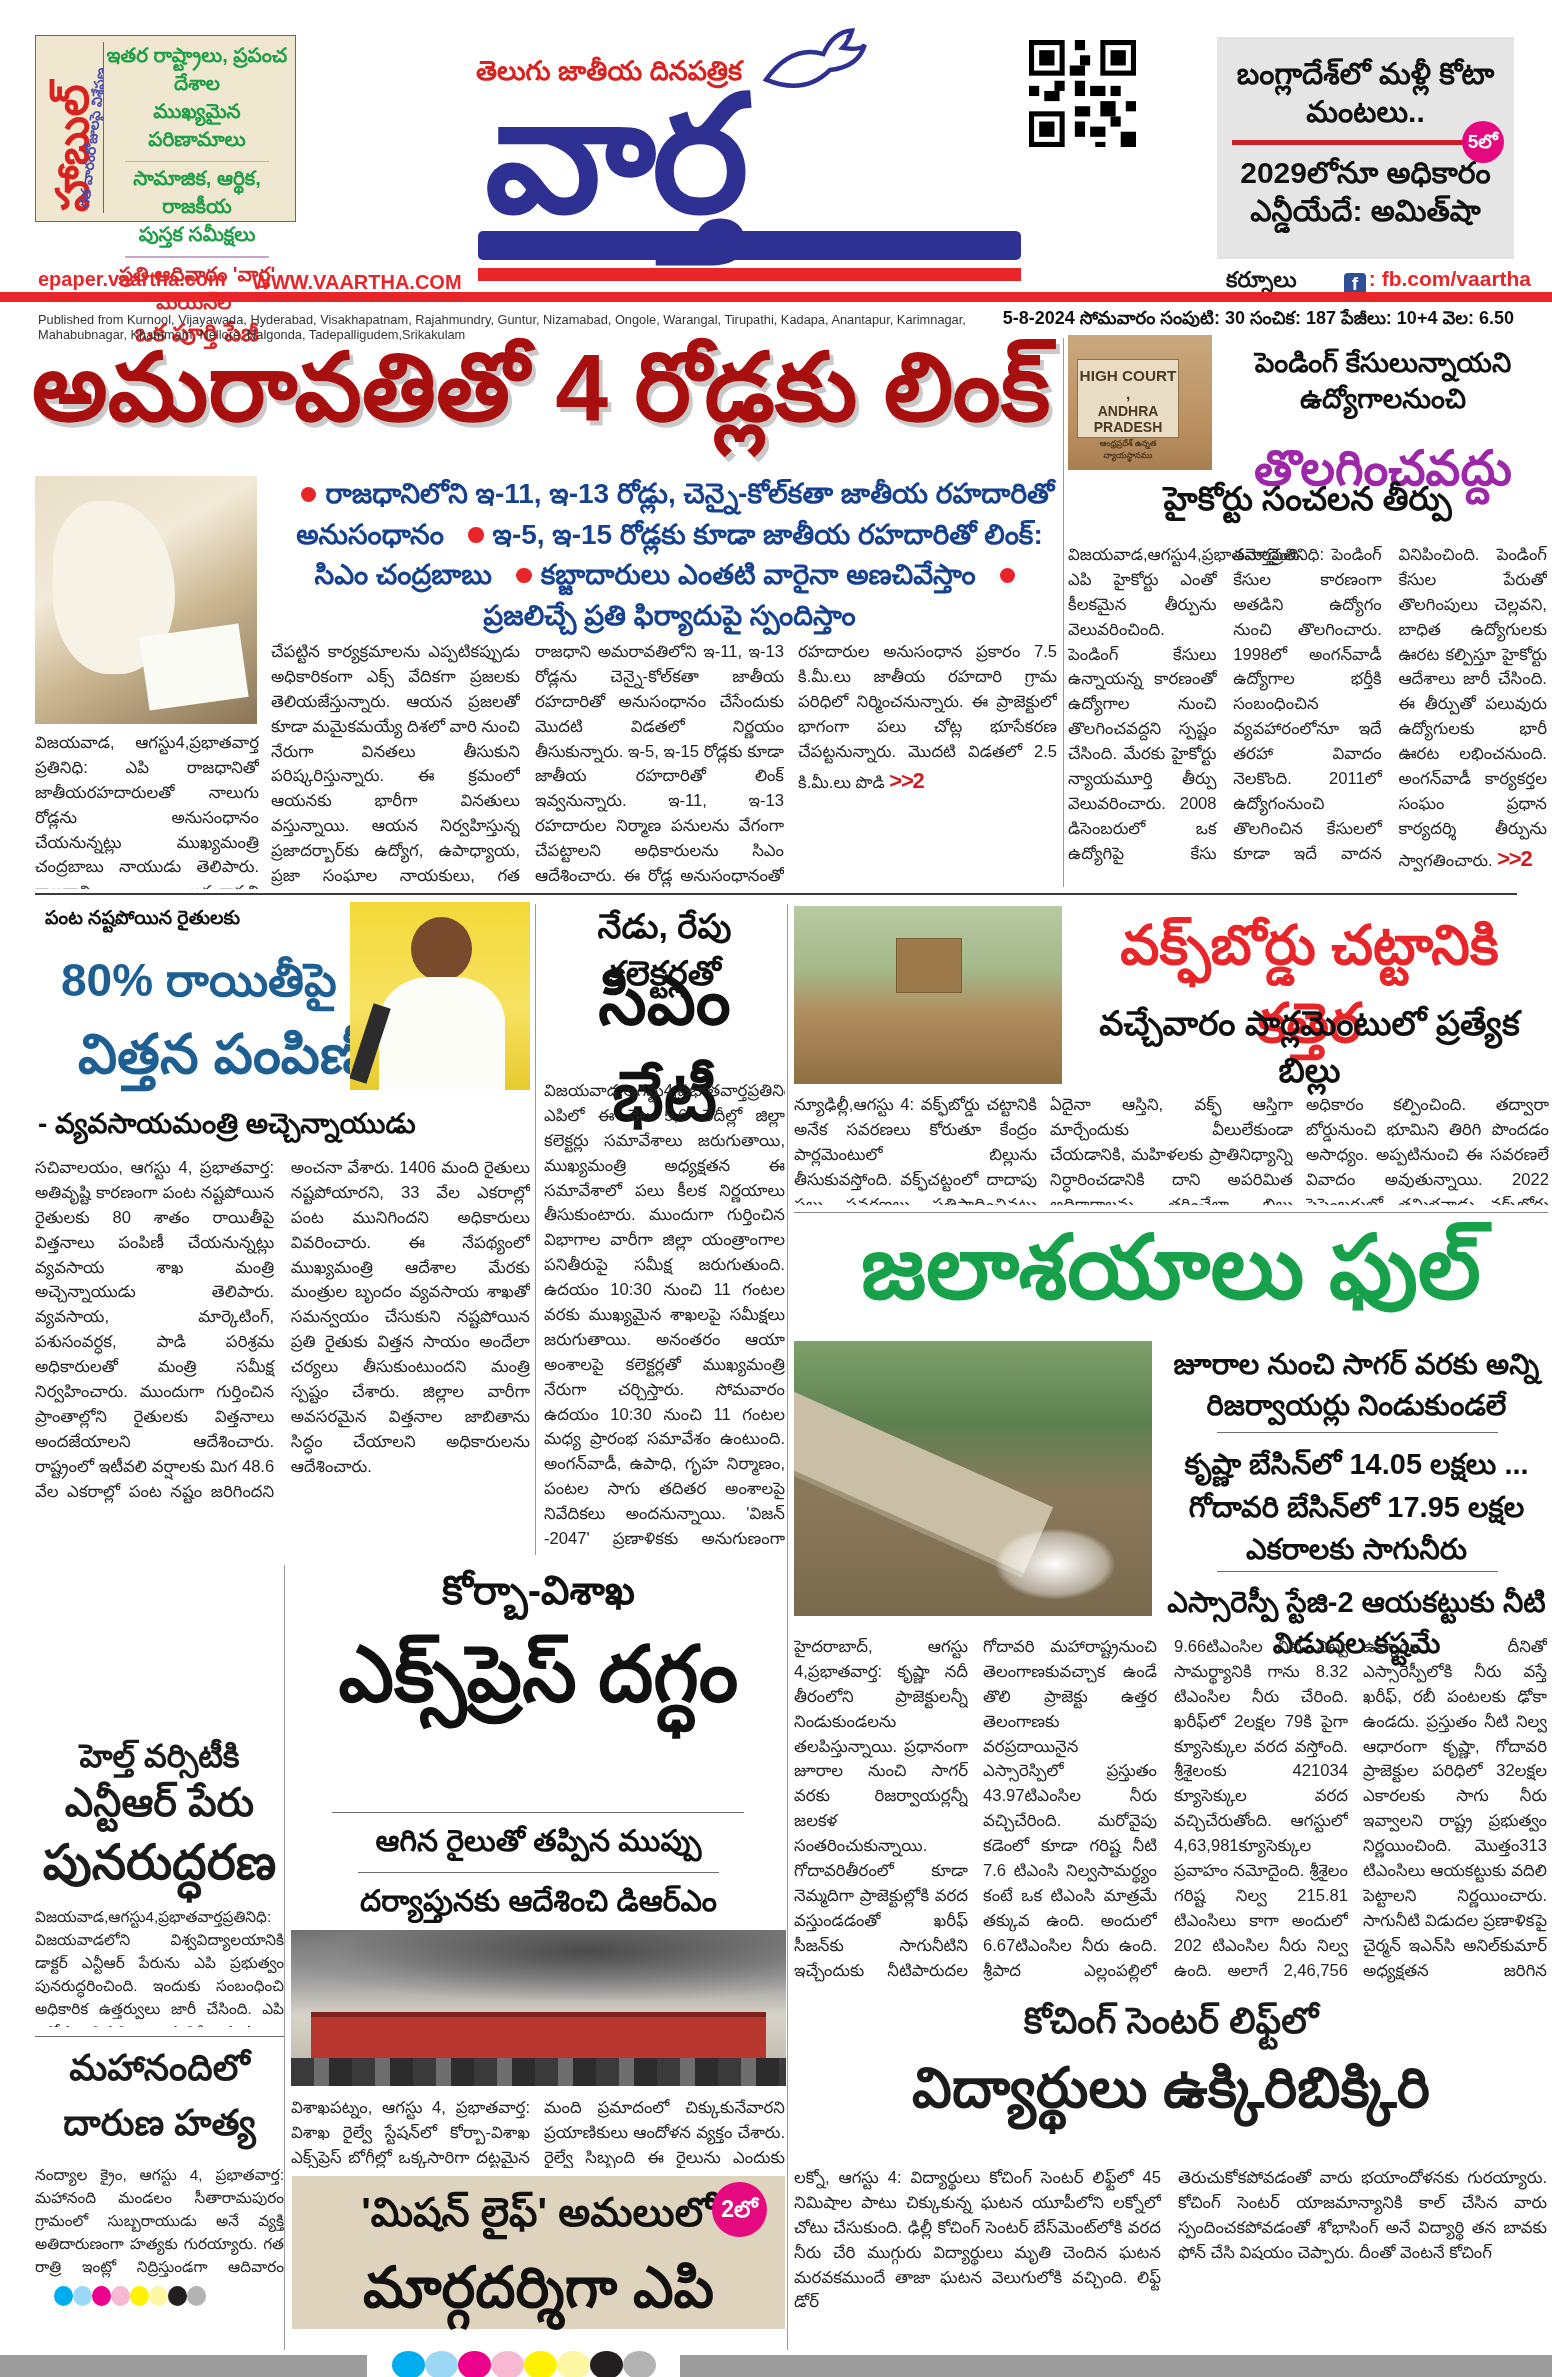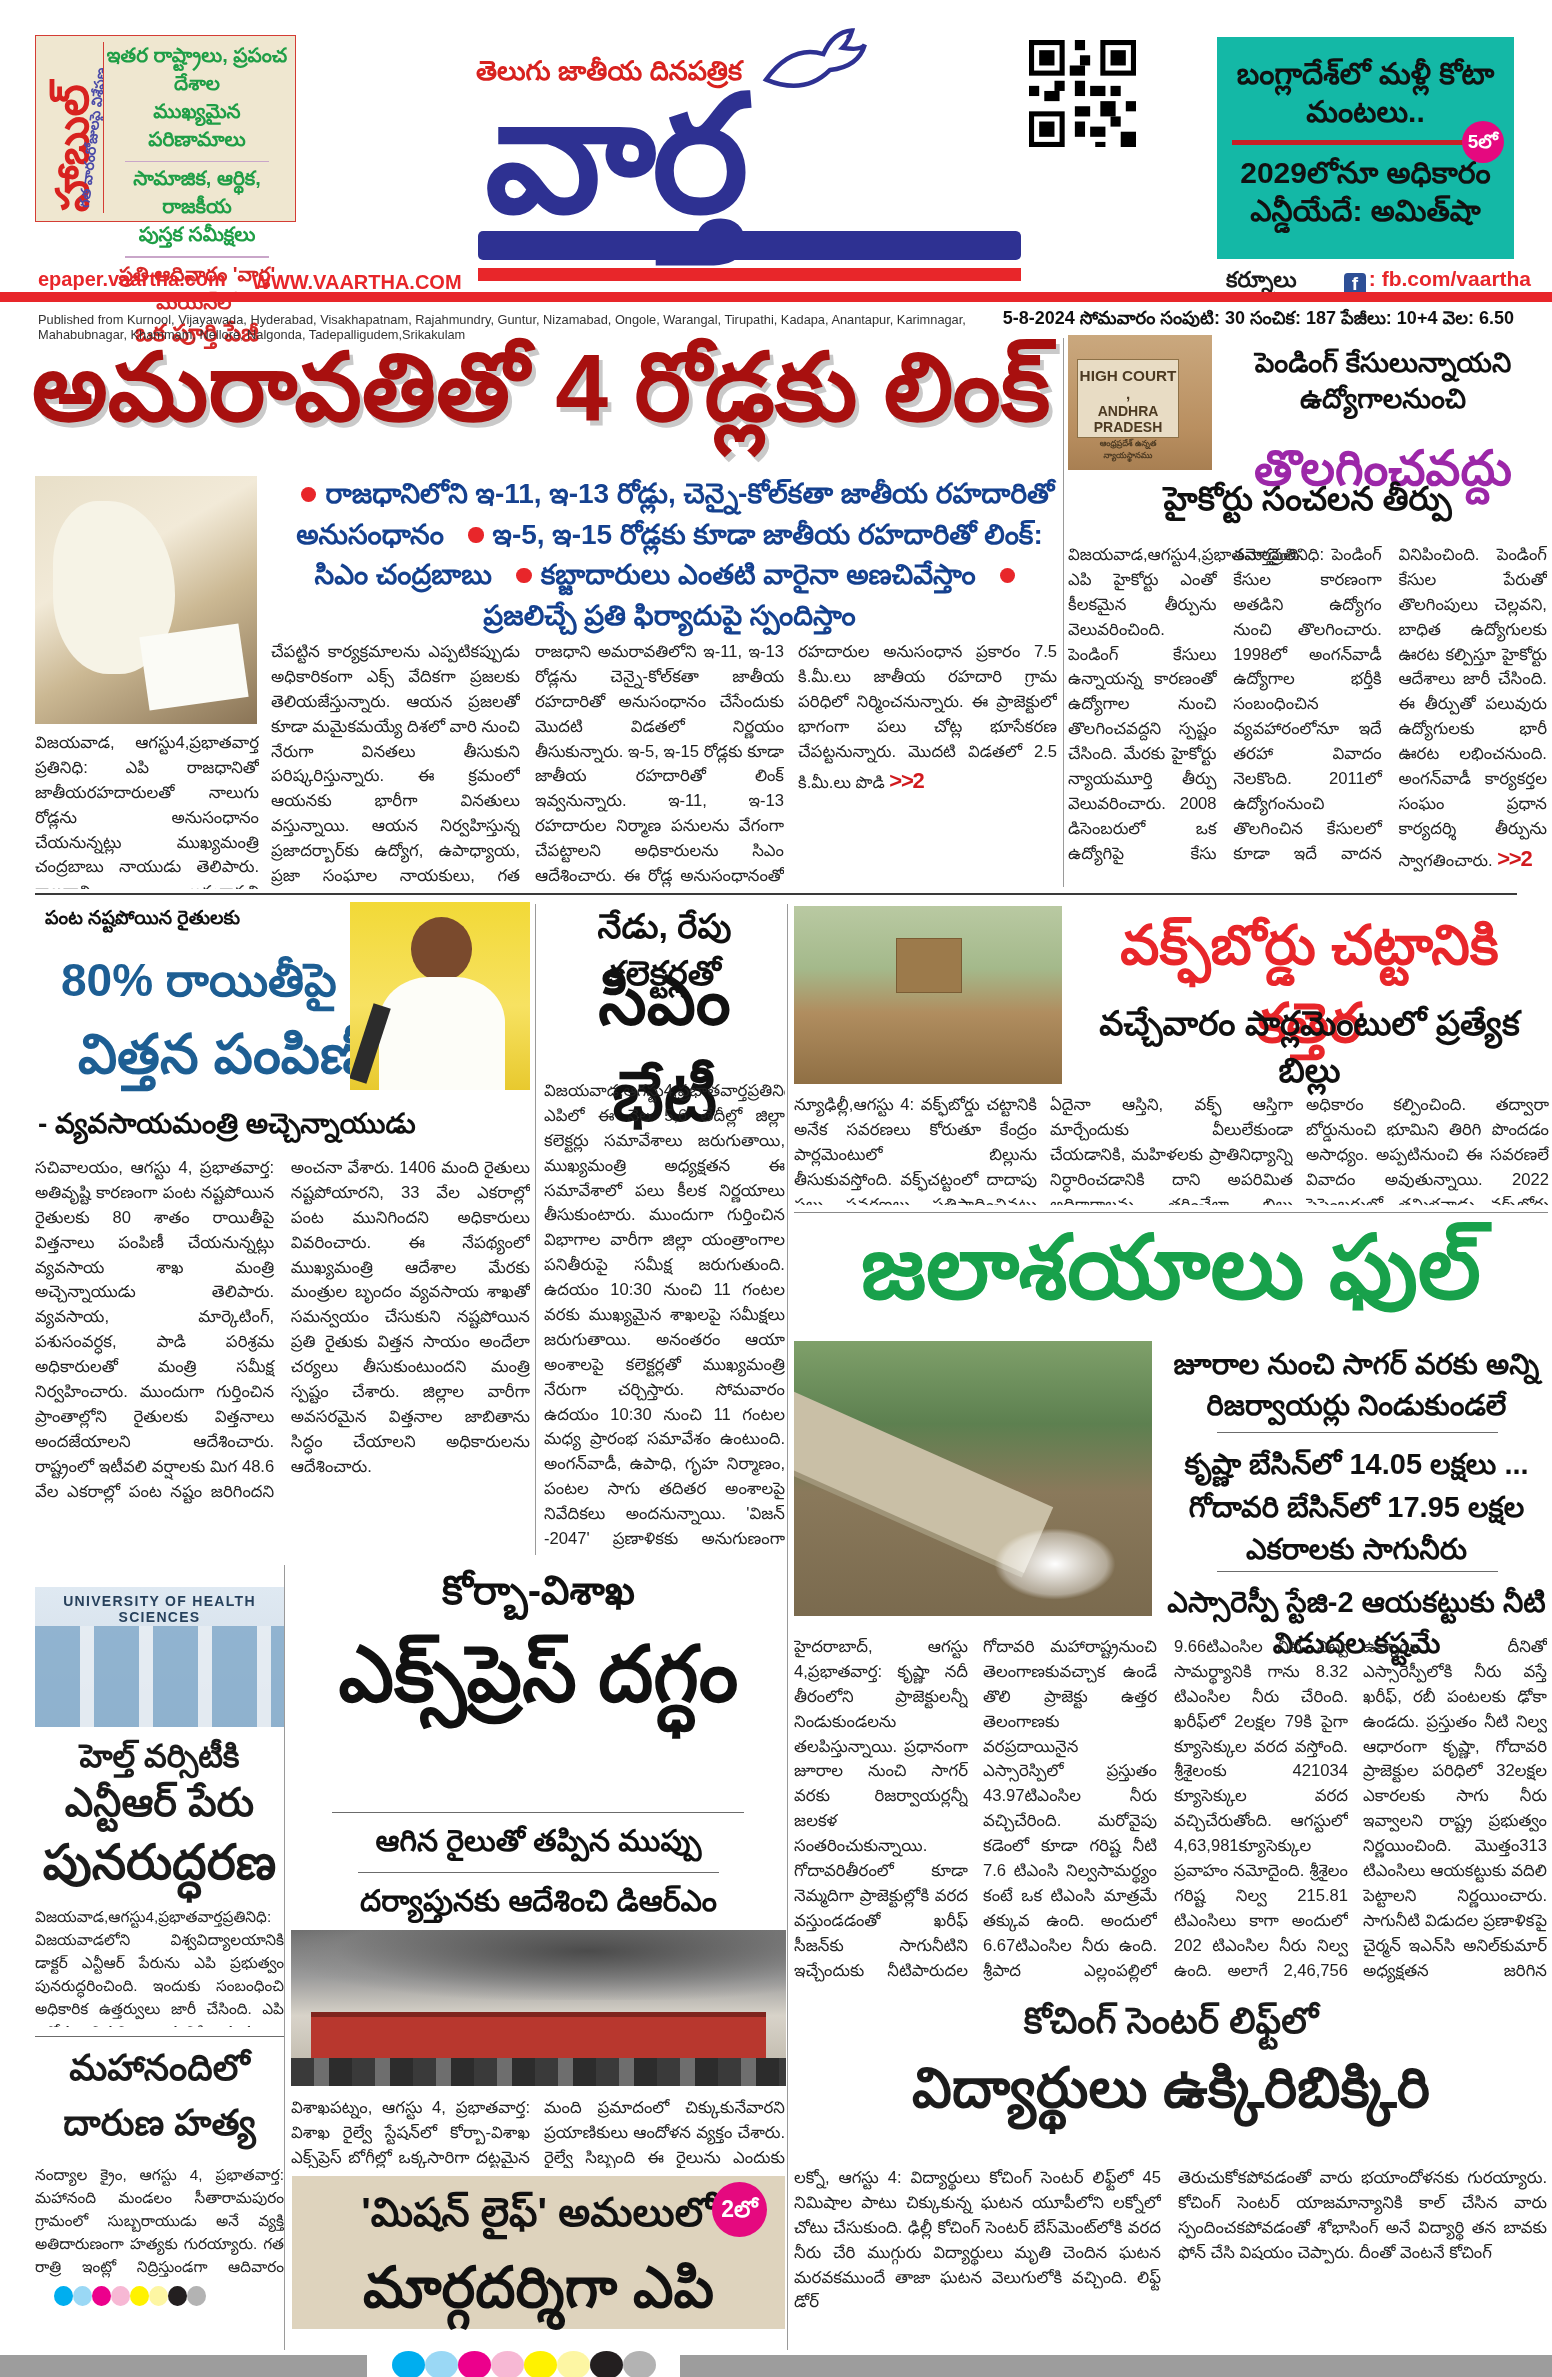--- a/index.html
+++ b/index.html
@@ -19,21 +19,21 @@
   .promo{background:#efe7d0;border:1.9px solid #d43c34;}
   .promo-line-green{color:#1f9e46;font-weight:bold;font-size:20px;}
   .promo-line-red{color:#d62a28;font-weight:bold;font-size:20px;}
   .promo-div{height:1.3px;background:#c9a6c9;margin:5.1px 19px;}
   .vert-red{writing-mode:vertical-rl;transform:rotate(180deg);color:#d8221f;font-weight:800;font-size:45px;line-height:1;}
   .vert-blue{writing-mode:vertical-rl;transform:rotate(187deg);color:#4a4aa8;font-weight:bold;font-size:14px;}
   .tagline{color:#d8221f;font-weight:bold;font-size:27px;}
   .logo{color:#2e3192;font-weight:800;font-size:163px;line-height:1;letter-spacing:-3.8px;}
   .blue-bar{background:#2e3192;border-radius:5.1px;}
   .red-bar{background:#e8262a;}
-  .bangla{background:#14b8a6;}
+  .bangla{background:#e5e5e5;}
   .bangla h1{margin:0;font-size:30px;line-height:1.25;color:#111;font-weight:800;}
   .badge{background:#e5097f;color:#fff;border-radius:50%;display:inline-block;text-align:center;font-weight:bold;}
   .url-red{color:#e8262a;font-weight:800;font-size:20px;}
   .fb-ic{display:inline-block;width:22px;height:22px;background:#2e4f96;color:#fff;border-radius:3.8px;
          font-weight:bold;font-size:19px;text-align:center;line-height:22px;vertical-align:-3.8px;}
   .pub-line{font-size:12.8px;color:#333;}
   .issue-line{font-size:18px;font-weight:bold;color:#111;}
   
   .lead-hl{color:#a8100f;font-weight:800;font-size:95px;line-height:1;text-shadow:3.8px 4.5px 0 #c9c9c9;}
   .bullets{font-size:28px;line-height:1.45;font-weight:800;color:#15418f;text-align:center;}
@@ -288,24 +288,20 @@
       <div class="car"></div>
       <div class="crowd"></div>
   </div>
 
   <div class="abs body-text j" style="left:291px;top:2096px;width:239px;height:72px;">విశాఖపట్నం, ఆగస్టు 4, ప్రభాతవార్త: విశాఖ రైల్వే స్టేషన్‌లో కోర్బా-విశాఖ ఎక్స్‌ప్రెస్ బోగీల్లో ఒక్కసారిగా దట్టమైన పొగలు అలముకున్నాయి. రైలు ఆగి ఉండటంతో పెనుప్రమాదం తప్పింది. ఊపిరిపీల్చుకున్న అధికారులు ... ఇదే తిరుమల వెళ్లే మార్గంలో అగ్ని ప్రమాదం ఏర్పడితే వందలాది</div>
   <div class="abs body-text j" style="left:544px;top:2096px;width:241px;height:72px;">
     <span>మంది ప్రమాదంలో చిక్కుకునేవారని ప్రయాణికులు ఆందోళన వ్యక్తం చేశారు. రైల్వే సిబ్బంది ఈ రైలును ఎందుకు పరీక్షించలేదన్న వాదన తెరమీదకొస్తుంది.</span>
     
   </div>
 
-  <div class="photo ph-univ" style="left:35px;top:1587px;width:249px;height:140px;">
-    <div class="strip">UNIVERSITY OF HEALTH SCIENCES</div>
-    <div class="win"></div>
-  </div>
   <div class="abs ntr-k1 c" style="left:35px;top:1738px;width:249px;">హెల్త్ వర్సిటీకి</div>
   <div class="abs ntr-k2 c" style="left:35px;top:1780px;width:249px;">ఎన్టీఆర్ పేరు</div>
   <div class="abs ntr-k3 c" style="left:35px;top:1834px;width:249px;">పునరుద్ధరణ</div>
   <div class="abs body-text j" style="left:35px;top:1906px;width:249px;height:121px;font-size:15.3px;">
     <span>విజయవాడ,ఆగస్టు4,ప్రభాతవార్తప్రతినిధి: విజయవాడలోని విశ్వవిద్యాలయానికి డాక్టర్ ఎన్టీఆర్ పేరును ఎపి ప్రభుత్వం పునరుద్ధరించింది. ఇందుకు సంబంధించి అధికారిక ఉత్తర్వులు జారీ చేసింది. ఎపి ఆరోగ్య విశ్వవిద్యాలయానికి చంద్రబాబు ఉమ్మడి ఆంధ్రప్రదేశ్ ముఖ్య మంత్రిగా ఉన్నప్పుడు 1998 ప్రాంతంలో</span>
     
   </div>
   <div class="abs thin" style="left:35px;top:2036px;width:249px;"></div>
 
   <div class="abs mur-k c" style="left:35px;top:2047px;width:249px;">మహానందిలో</div>

